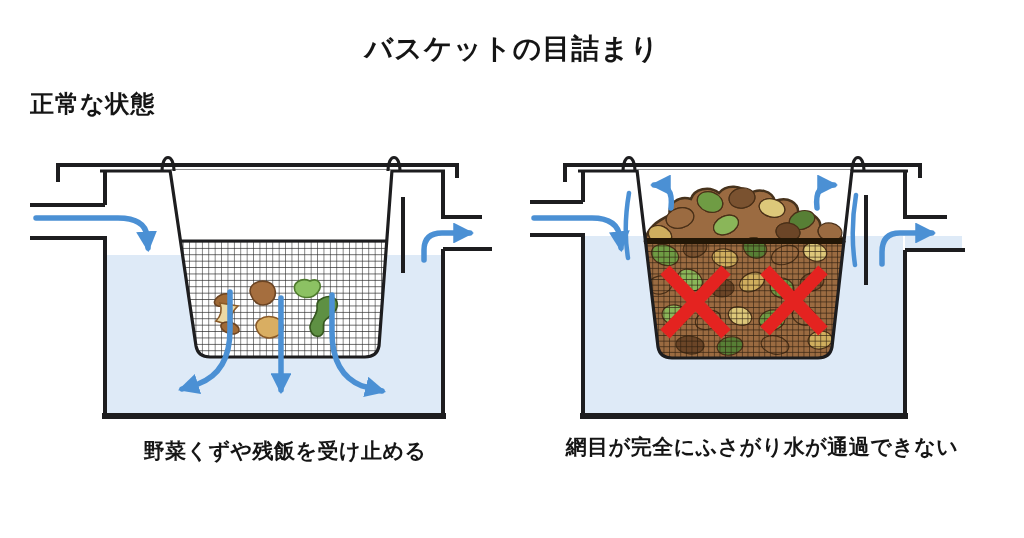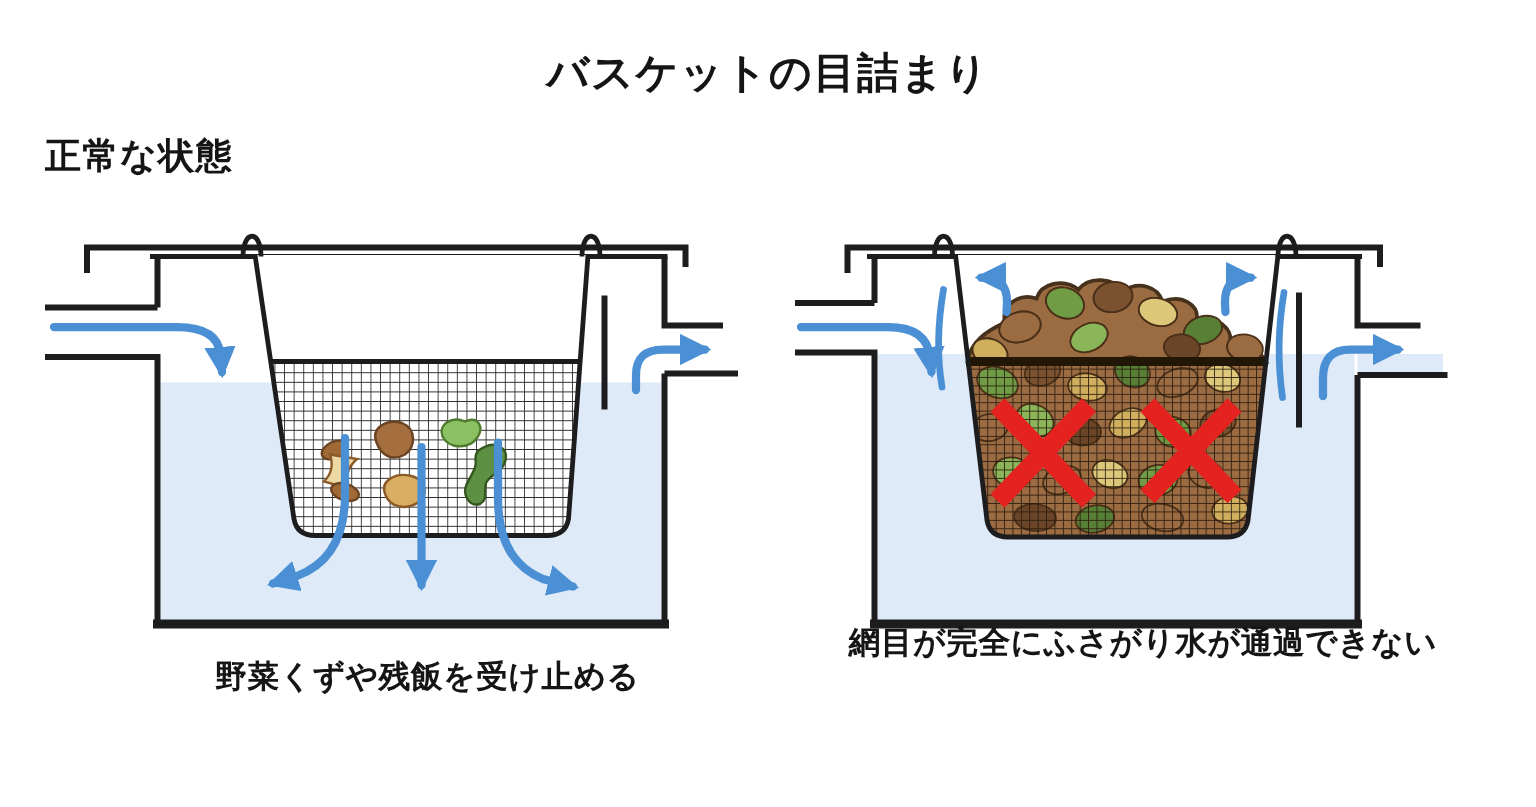--- a/index.html
+++ b/index.html
@@ -19,21 +19,21 @@
     position:relative;width:1024px;height:470px;background:#ffffff;overflow:hidden;
     font-family:"Liberation Sans","DejaVu Sans",sans-serif;color:var(--text-color);
   }
   .ttl{position:absolute;left:0;top:30px;width:1024px;text-align:center;
        font-size:28px;font-weight:700;letter-spacing:1px;}
   .sub{position:absolute;top:88px;font-size:24px;font-weight:700;letter-spacing:1px;text-align:left;}
   .sub-l{left:30px;width:510px;}
   .sub-r{left:508px;width:464px;}
   .cap{position:absolute;font-size:21px;font-weight:700;text-align:center;letter-spacing:0.5px;}
   .cap-l{left:30px;width:510px;top:437px;}
-  .cap-r{left:512px;width:500px;top:412px;line-height:34px;}
+  .cap-r{left:512px;width:500px;top:430px;line-height:34px;}
   svg{position:absolute;display:block;}
   #svgL{left:30px;top:140px;}
   #svgR{left:530px;top:140px;}
   .ln{stroke:var(--line-black);fill:none;stroke-width:4;stroke-linejoin:miter;}
   .ln-thin{stroke:var(--line-black);fill:none;stroke-width:3.2;}
   .ln-bot{stroke:var(--line-black);fill:none;stroke-width:6;}
   .water{fill:var(--water-blue);}
   .arrow{stroke:var(--arrow-blue);fill:none;stroke-width:5.5;stroke-linecap:round;}
   .rise{stroke:var(--arrow-blue);fill:none;stroke-width:4.5;stroke-linecap:round;}
   .ahfill{fill:var(--arrow-blue);}

